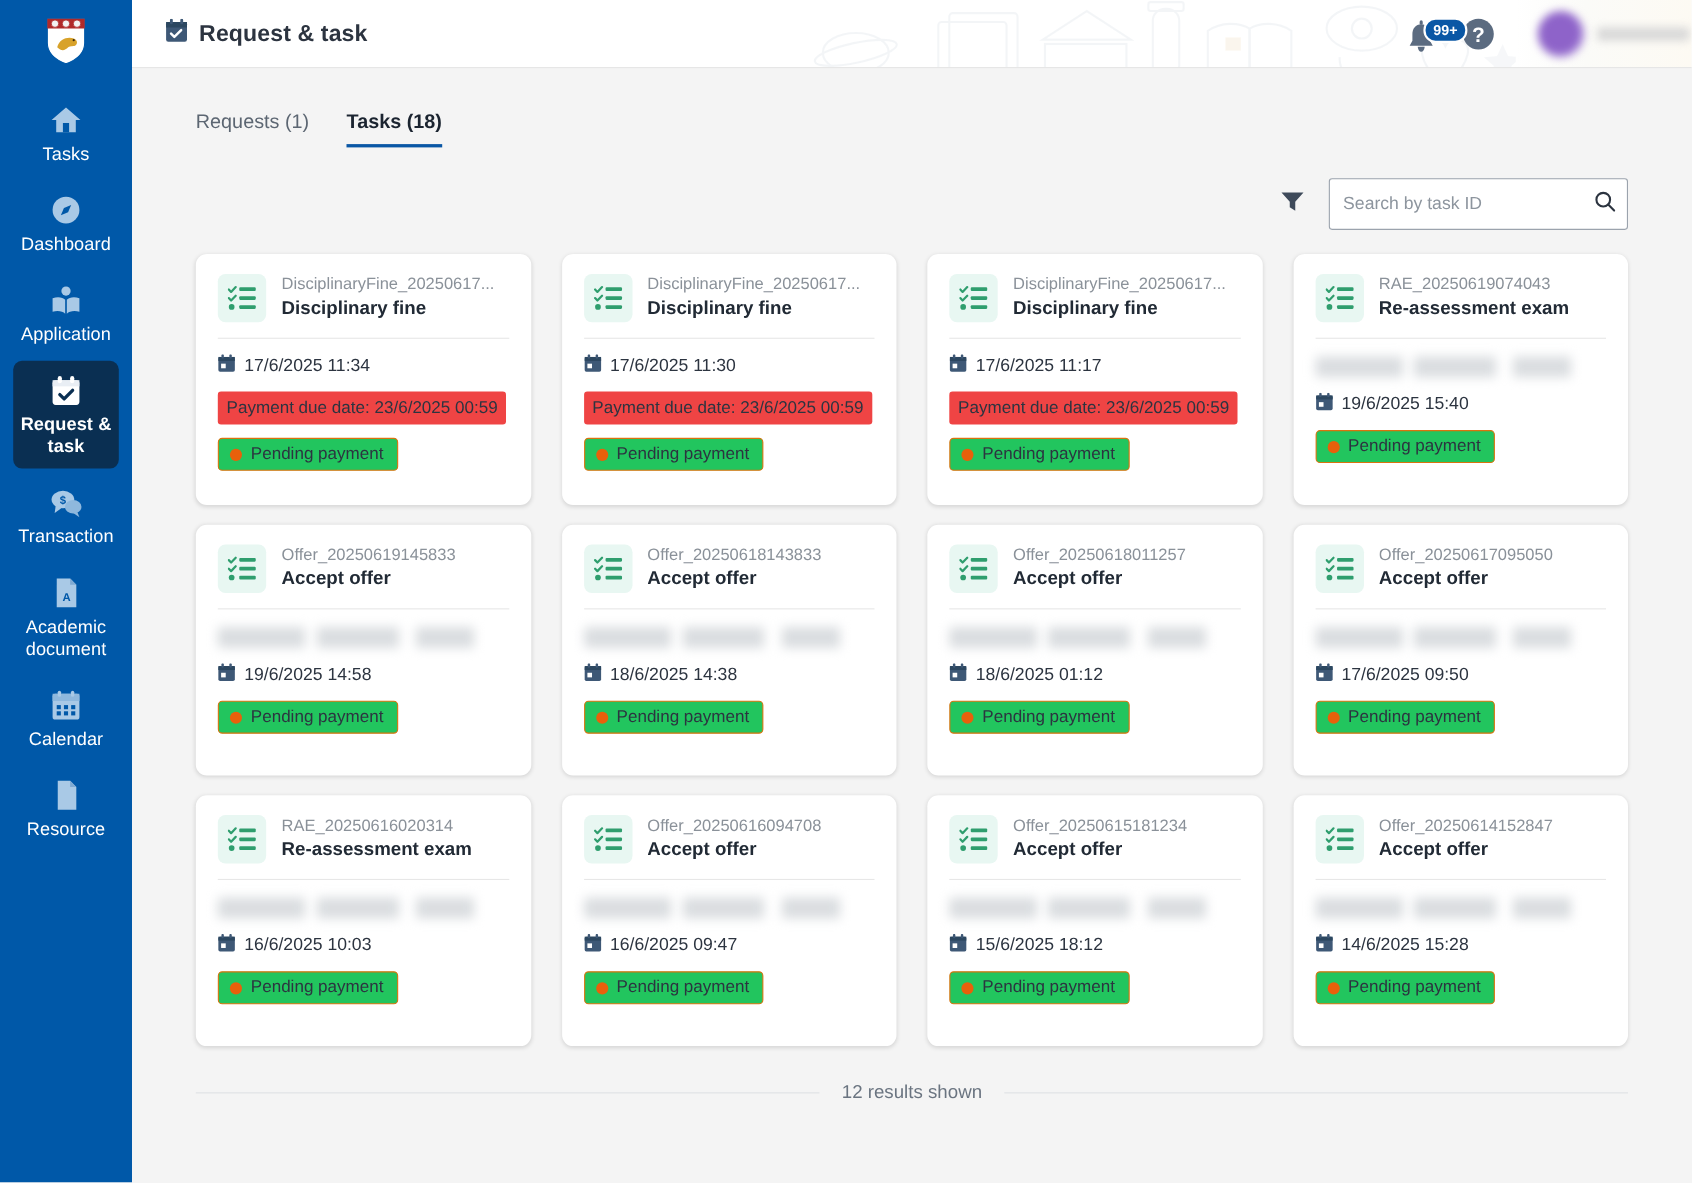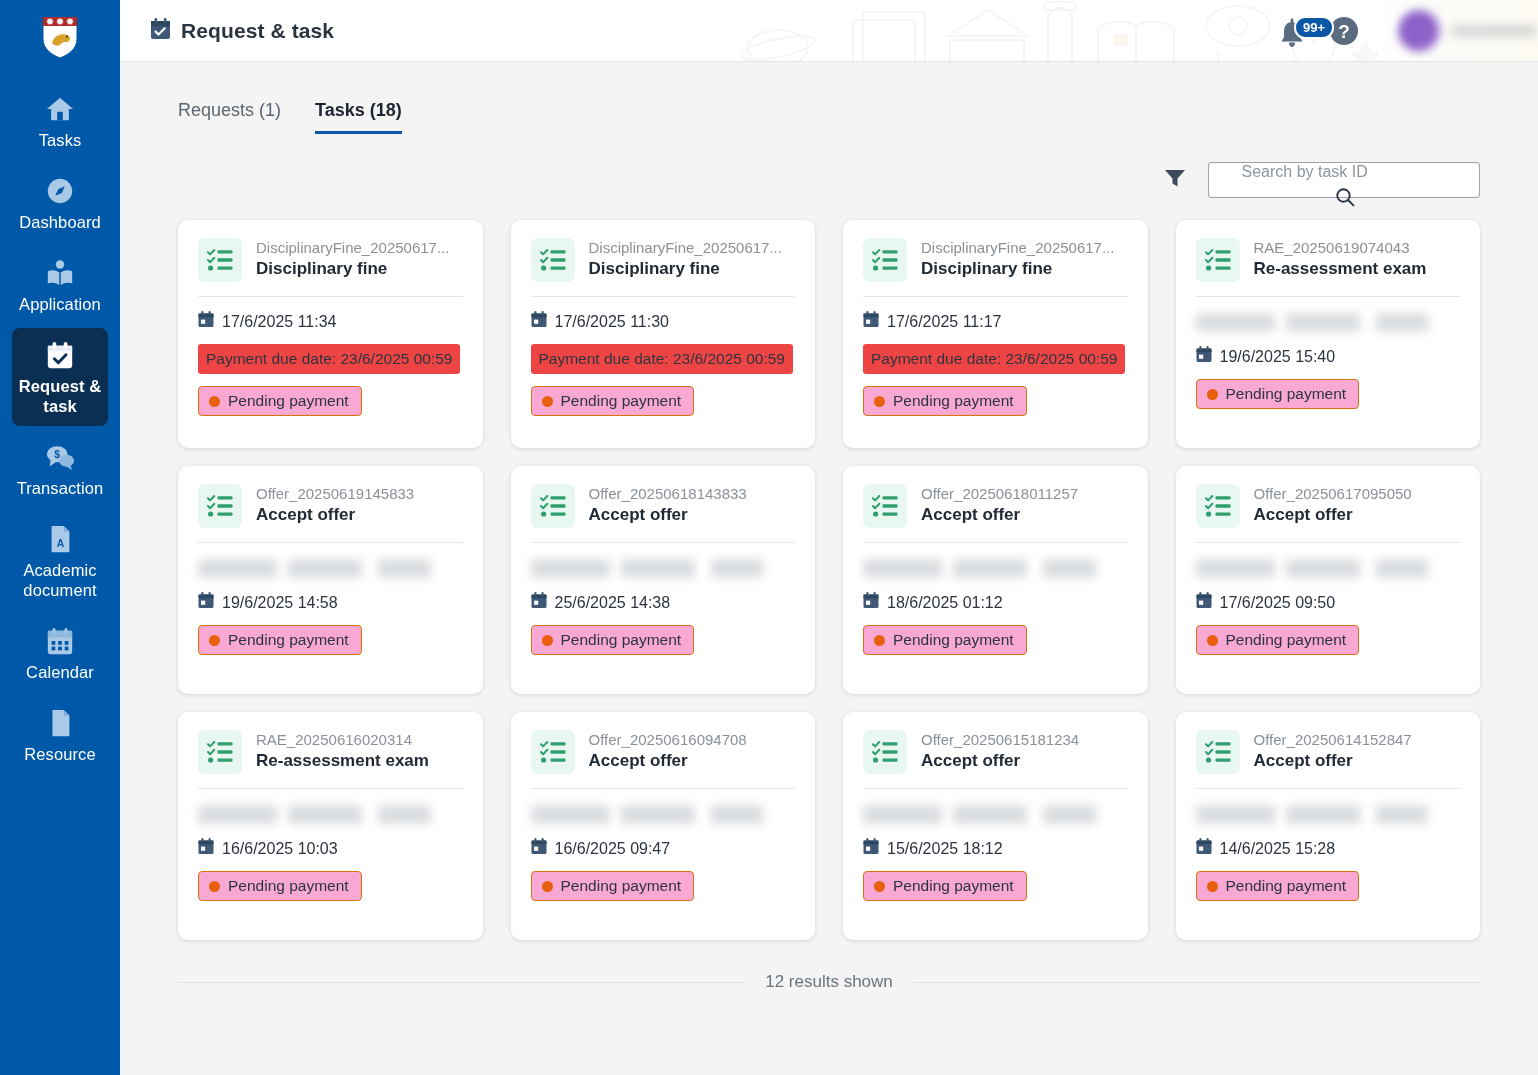--- a/index.html
+++ b/index.html
@@ -95,23 +95,23 @@
     cursor: pointer; border-bottom: 3px solid transparent;
   }
   .tab.active { color: #1b2430; font-weight: 700; border-bottom-color: #0a57a5; }
 
   .toolbar {
     display: flex; align-items: center; justify-content: flex-end;
     gap: 22px; margin-top: 28px; padding-right: 22px;
   }
   .filter-icon { cursor: pointer; }
   .searchbox {
-    width: 272px; height: 36px; border: 1px solid #9ba3ad; border-radius: 3px;
+    width: 272px; height: 47px; border: 1px solid #9ba3ad; border-radius: 3px;
     background: #fff; display: flex; align-items: center;
-    padding: 0 10px 0 12px; gap: 6px; flex-direction: column;
+    padding: 0 10px 0 12px; gap: 6px;
   }
   .searchbox input {
     flex: 1; border: none; outline: none; font-size: 16px;
     color: #2c3440; font-family: "Liberation Sans", sans-serif;
     background: transparent;
   }
   .searchbox input::placeholder { color: #8d959e; }
 
   .grid {
     display: grid; grid-template-columns: repeat(4, 1fr);
@@ -145,21 +145,21 @@
   .card-date {
     display: flex; align-items: center; gap: 8px;
     font-size: 16px; color: #2c3440; margin-top: 14px;
   }
   .due-pill {
     margin-top: 12px; background: #ef4444; color: #2c3440;
     font-size: 15.5px; border-radius: 3px; padding: 6px 8px;
     display: inline-block; width: fit-content;
   }
   .status-pill {
-    margin-top: 12px; border: 1px solid #d9730d; background: #f9a8d4;
+    margin-top: 12px; border: 1px solid #d9730d; background: #22c55e;
     border-radius: 4px; padding: 5px 12px 5px 10px;
     display: inline-flex; align-items: center; gap: 8px;
     font-size: 15.5px; color: #2c3440; width: fit-content;
   }
   .dot { width: 11px; height: 11px; border-radius: 50%; background: #e8600b; }
 
   .results-row {
     display: flex; align-items: center; gap: 20px;
     margin: 32px 22px 0 22px; color: #6a7480; font-size: 17px;
   }
@@ -557,21 +557,21 @@
             <div class="card-div"></div>
             <div class="redacted"></div>
             <div class="card-date">
               <span><svg width="16" height="17" viewBox="0 0 16 17">
                   <rect x="0.5" y="2.5" width="15" height="13.5" rx="1.6" fill="#3e5876"></rect>
                   <rect x="0.5" y="2.5" width="15" height="3.6" fill="#2c4760"></rect>
                   <rect x="3.3" y="0" width="2.2" height="4" rx="1.1" fill="#3e5876"></rect>
                   <rect x="10.5" y="0" width="2.2" height="4" rx="1.1" fill="#3e5876"></rect>
                   <rect x="3" y="8.6" width="4.2" height="4.2" fill="#ffffff"></rect>
                 </svg></span>
-              <span>25/6/2025 14:38</span>
+              <span>18/6/2025 14:38</span>
             </div>
             <div class="status-pill">
               <span class="dot"></span>
               <span>Pending payment</span>
             </div>
           </div>
           <div class="card">
             <div class="card-head">
               <div class="card-thumb">
                 <svg width="26" height="26" viewBox="0 0 26 26">

